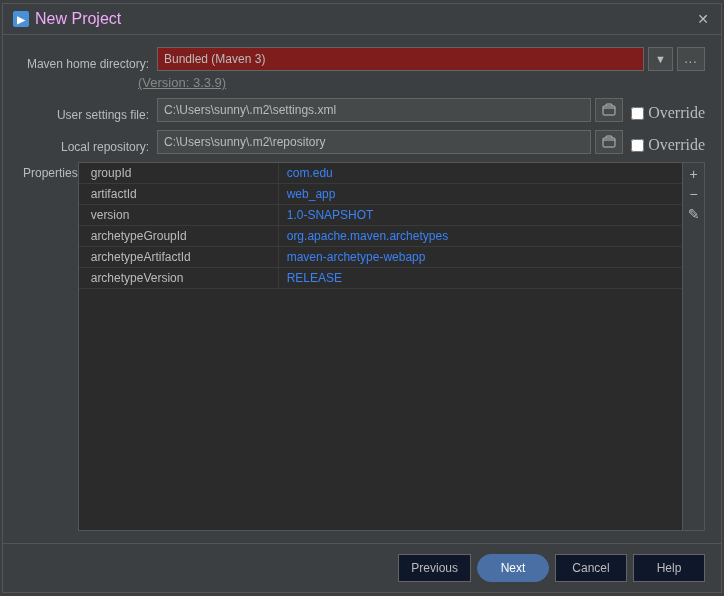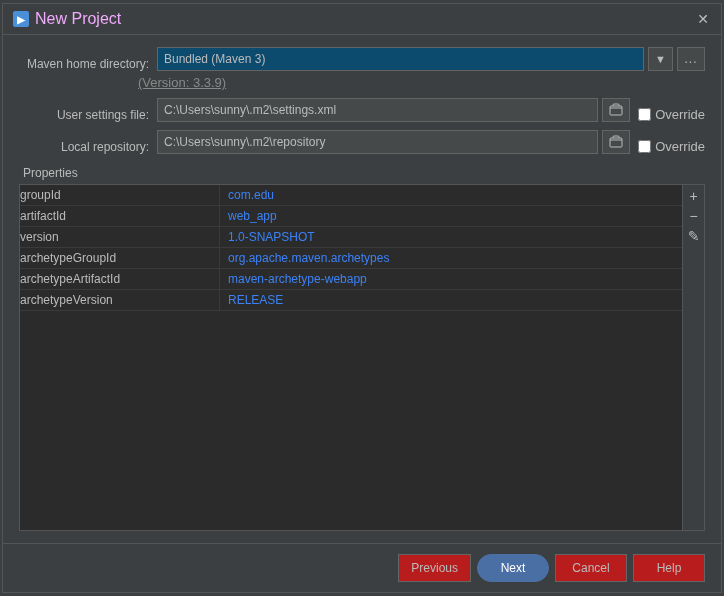--- a/index.html
+++ b/index.html
@@ -128,49 +128,50 @@
       gap: 4px;
     }
     .override-checkbox {
       width: 13px;
       height: 13px;
       accent-color: #4a90d9;
       cursor: pointer;
     }
     .override-label {
       color: #bbbbbb;
-      font-size: 13px;
+      font-size: 16px;
+      font-family: Liberation Serif, serif;
     }
     .version-hint {
       margin-left: 119px;
       color: #888888;
       font-size: 13px;
       margin-top: -4px;
       text-decoration: underline;
     }
     .maven-row {
       display: flex;
       align-items: center;
       gap: 4px;
     }
     .maven-select {
       flex: 1;
       height: 24px;
-      background: #0c4a6e;
+      background: #7f1d1d;
       border: 1px solid #646464;
       color: #bbbbbb;
       padding: 0 6px;
       font-size: 12px;
       outline: none;
       appearance: none;
     }
     .properties-section {
       flex: 1;
       display: flex;
-      flex-direction: column;
+      flex-direction: row;
       min-height: 0;
     }
     .properties-title {
       color: #bbbbbb;
       font-size: 12px;
       padding: 4px 0 4px 4px;
       font-weight: normal;
     }
     .properties-container {
       flex: 1;
@@ -183,21 +184,21 @@
     .properties-table {
       flex: 1;
       overflow-y: auto;
     }
     .prop-row {
       display: flex;
       border-bottom: 1px solid #3a3a3a;
     }
     .prop-key {
       width: 200px;
-      padding: 3px 0;
+      padding: 3px 12px;
       color: #bbbbbb;
       font-size: 12px;
       border-right: 1px solid #3a3a3a;
       flex-shrink: 0;
     }
     .prop-value {
       flex: 1;
       padding: 3px 8px;
       color: #3b82f6;
       font-size: 12px;
@@ -231,21 +232,21 @@
       display: flex;
       justify-content: flex-end;
       gap: 6px;
       background: #3c3f41;
     }
     .footer-btn {
       height: 28px;
       min-width: 72px;
       padding: 0 12px;
       border: 1px solid #646464;
-      background: #b91c1c;
+      background: #0f172a;
       color: #bbbbbb;
       cursor: pointer;
       font-size: 12px;
     }
     .footer-btn.primary {
       background: #4a6fa5;
       border-color: #4a6fa5;
       color: #ffffff;
       border-radius: 14px;
     }

